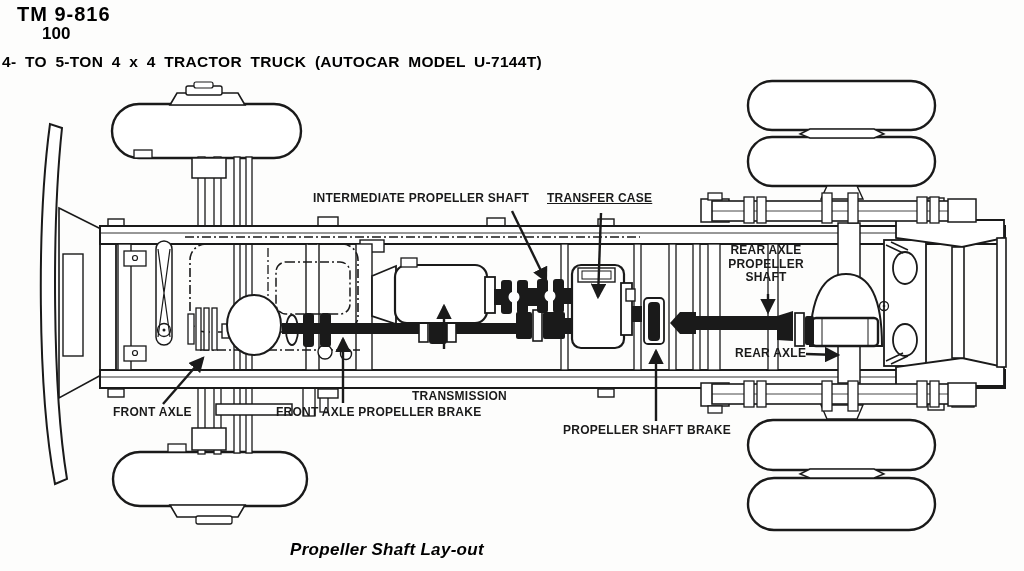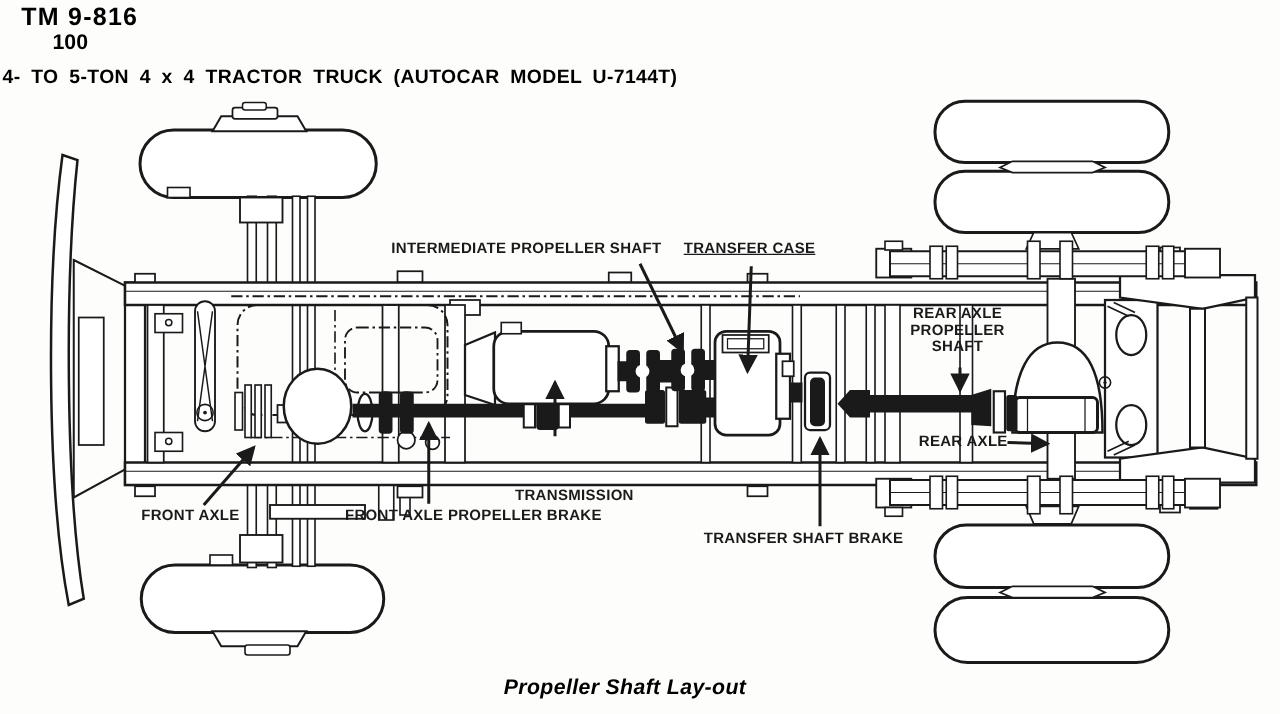--- a/index.html
+++ b/index.html
@@ -11,21 +11,21 @@
   .ln { fill:none; stroke:var(--ink); }
   .wh { fill:#fff; stroke:var(--ink); }
   .dk { fill:var(--ink); stroke:none; }
   .ph { fill:none; stroke:var(--ink); stroke-dasharray:9 3 2 3; }
   .lbl { position:absolute; font-weight:bold; font-size:12px; letter-spacing:.25px;
          color:var(--ink); white-space:nowrap; line-height:13.5px; }
   .lbl-center { text-align:center; white-space:pre-line; }
   .hdr-tm   { position:absolute; left:17px; top:3px;  font-weight:bold; font-size:20px; letter-spacing:1px; color:#000; }
   .hdr-page { position:absolute; left:42px; top:24px; font-weight:bold; font-size:17px; color:#000; }
   .hdr-title{ position:absolute; left:2px; top:53px; font-weight:bold; font-size:15.5px; word-spacing:4px; letter-spacing:.3px; color:#000; }
-  .caption  { position:absolute; left:290px; top:540px; width:420px; text-align:center;
+  .caption  { position:absolute; left:290px; top:540px; width:420px; text-align:left;
               font-weight:bold; font-style:italic; font-size:17px; letter-spacing:.3px; color:#000; }
 </style>
 </head>
 <body>
 
 <div class="stage">
 
   <svg width="1024" height="571" viewBox="0 0 1024 571">
 
     <defs>
@@ -248,16 +248,16 @@
 
   <div class="lbl" style="left:313px; top:192px;">INTERMEDIATE PROPELLER SHAFT</div>
   <div class="lbl" style="left:547px; top:192px;text-decoration:underline;">TRANSFER CASE</div>
   <div class="lbl lbl-center" style="left:706px; top:244px; width:120px;">REAR AXLE
 PROPELLER
 SHAFT</div>
   <div class="lbl" style="left:735px; top:347px;">REAR AXLE</div>
   <div class="lbl" style="left:412px; top:350px;margin-top:40px;">TRANSMISSION</div>
   <div class="lbl" style="left:94px; top:406px;margin-left:19px;">FRONT AXLE</div>
   <div class="lbl" style="left:276px; top:406px;">FRONT AXLE PROPELLER BRAKE</div>
-  <div class="lbl" style="left:563px; top:424px;">TRANSFER SHAFT BRAKE</div>
+  <div class="lbl" style="left:563px; top:424px;">PROPELLER SHAFT BRAKE</div>
 
   <div class="caption">Propeller Shaft Lay-out</div>
 </div>
 
 </body></html>

